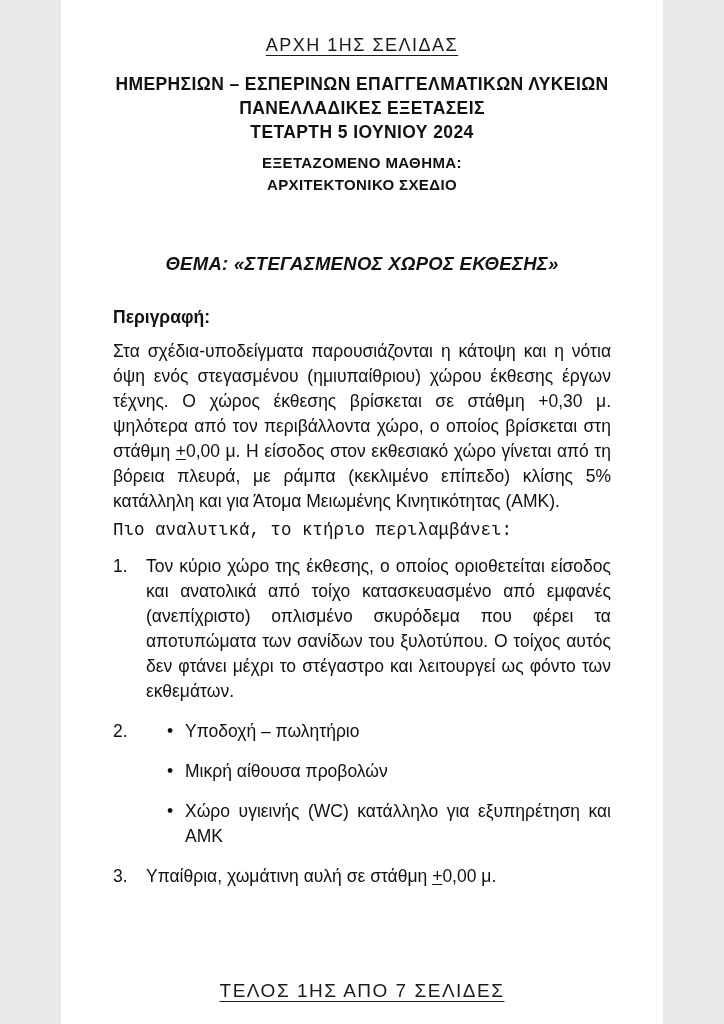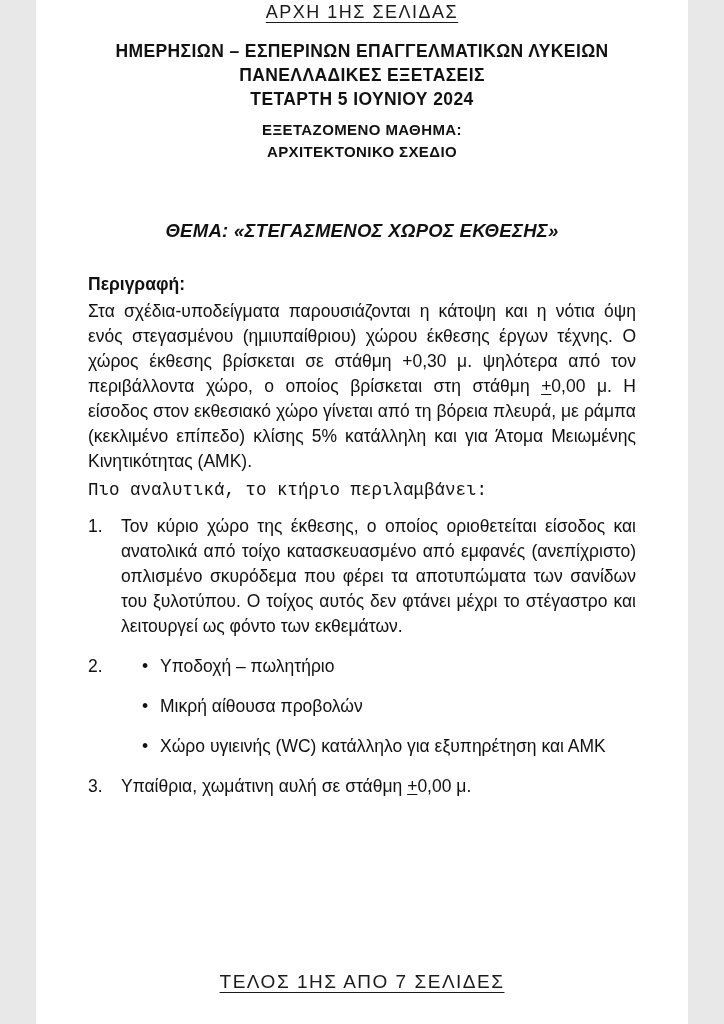--- a/index.html
+++ b/index.html
@@ -2,45 +2,45 @@
 <html lang="el"><head>
 <meta charset="utf-8">
 <style>
   html, body {
     margin: 0;
     padding: 0;
     background: #e8e8e8;
   }
   .page {
     position: relative;
-    width: 652px;
+    width: 602px;
     height: 1024px;
     margin: 0 auto;
     background: #ffffff;
     color: #111111;
     font-family: "Liberation Sans", "DejaVu Sans", sans-serif;
     box-sizing: border-box;
-    padding-top: 2px;
+    padding-top: 35px;
     overflow: hidden;
   }
   .center { text-align: center; }
   .marker {
     font-size: 18px;
     letter-spacing: 1.5px;
     color: #1a1a1a;
   }
   .marker .uline-text {
     text-decoration: underline;
     text-underline-offset: 4px;
   }
   .page-end-marker {
     position: absolute;
     left: 0;
     right: 0;
-    bottom: 31px;
+    bottom: 22px;
     font-size: 19px;
   }
   .header-block {
     margin-top: 16px;
     font-weight: bold;
     font-size: 17.5px;
     line-height: 24px;
     letter-spacing: 0.4px;
   }
   .subject-block {
@@ -67,21 +67,21 @@
     padding: 0 52px;
     font-size: 17.5px;
     line-height: 25px;
   }
   .desc-heading {
     margin: 30px 0 0 0;
     font-weight: bold;
   }
   .body-text { margin: 0; }
   .justify { text-align: justify; }
-  .desc-paragraph { margin-top: 2px; }
+  .desc-paragraph { margin-top: 9px; }
   .intro-line { margin-top: 4px; font-family: Liberation Mono, monospace; }
   .num-item {
     position: relative;
     padding-left: 33px;
     margin-top: 11px;
   }
   .num-item .num {
     position: absolute;
     left: 0;
     top: 0;

